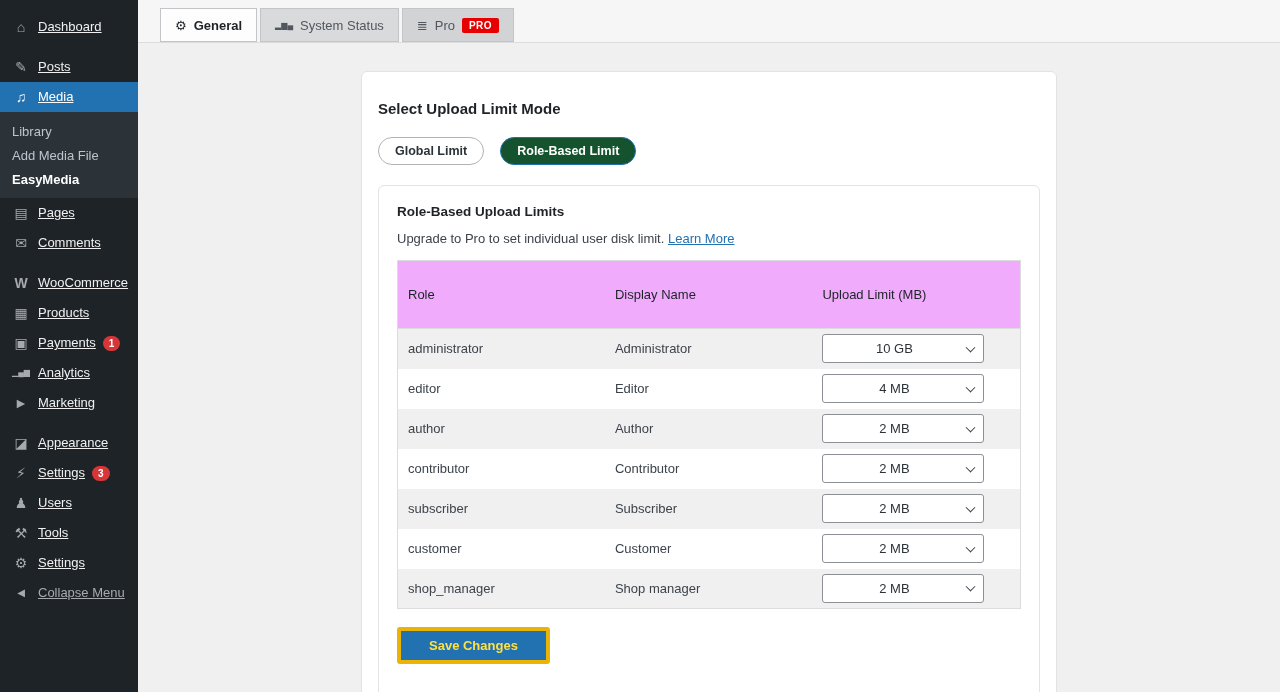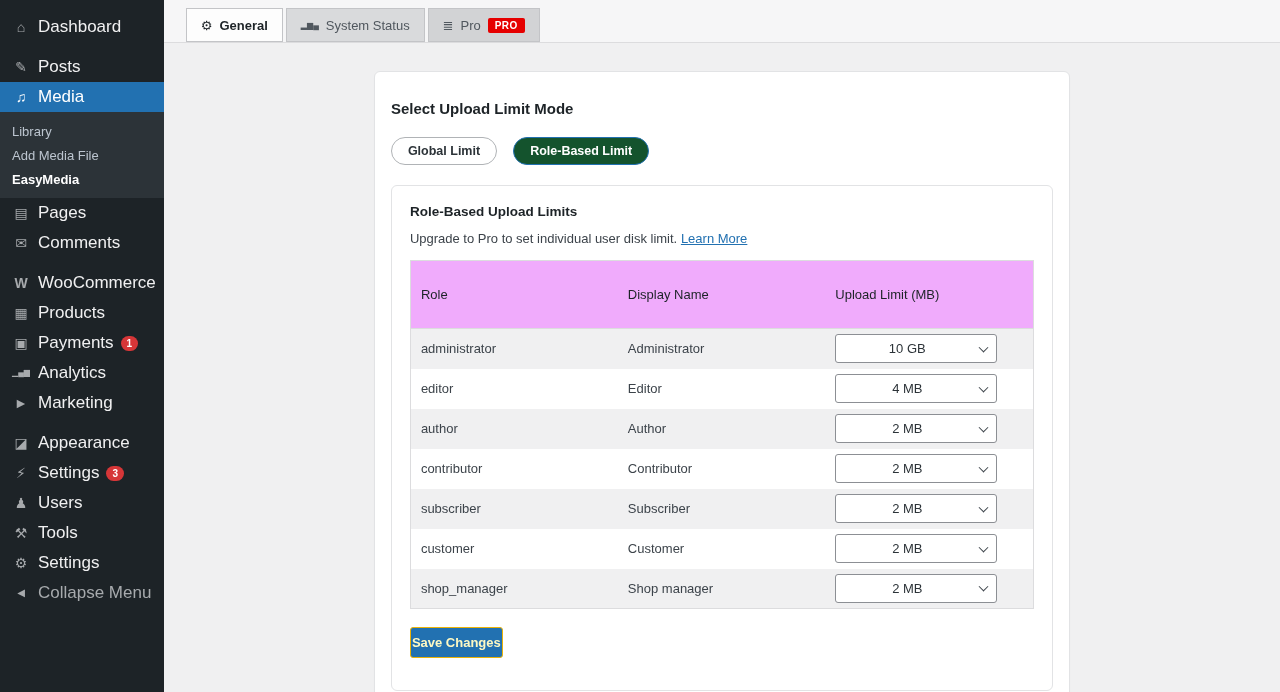--- a/index.html
+++ b/index.html
@@ -4,21 +4,21 @@
 <style>
   * { margin:0; padding:0; box-sizing:border-box; }
   html,body { width:1280px; height:692px; overflow:hidden; }
   body { font-family:"Liberation Sans","DejaVu Sans",sans-serif; background:#f0f0f1; color:#1d2327; font-size:13px; }
   .app { display:flex; width:100%; height:100%; }
 
   
   .sidebar { flex:0 0 138px; background:#1d2327; color:#f0f0f1; padding-top:12px; position:relative; z-index:10; }
   .mi { display:flex; align-items:center; padding:7px 8px 7px 11px; cursor:pointer; position:relative; color:#f0f0f1; text-decoration:none; }
   .mi .ic { width:20px; margin-right:7px; text-align:center; font-size:14px; color:#a7aaad; flex:none; line-height:16px; }
-  .mi .lb { font-size:17px; line-height:16px; white-space:nowrap; }
+  .mi .lb { font-size:13px; line-height:16px; white-space:nowrap;text-decoration:underline; }
   .mi.active { background:#2271b1; }
   .mi.active .ic, .mi.active .lb { color:#fff; }
   .mi.active::after { content:""; position:absolute; right:-8px; top:50%; margin-top:-8px; border:8px solid transparent; border-left-color:#2271b1; }
   .mi.dim .ic, .mi.dim .lb { color:#a7aaad; }
   .sep { height:10px; }
   .submenu { background:#2c3338; padding:8px 0 6px; }
   .submenu a { display:block; padding:4px 12px; color:#bcc5cf; font-size:13px; text-decoration:none; cursor:pointer; line-height:16px; }
   .submenu a.current { color:#fff; font-weight:700; }
   .badge { background:#d63638; color:#fff; border-radius:9px; font-size:10px; font-weight:700; padding:1px 6px; margin-left:7px; line-height:13px; display:inline-block; }
   .bars { font-size:8px !important; letter-spacing:0; }
@@ -49,21 +49,21 @@
   .limits th { text-align:left; font-weight:400; padding:26px 10px; border-bottom:1px solid #dcdcde; color:#1d2327; background:#f0abfc; }
   .limits td { height:40px; padding:0 10px; }
   .limits tbody tr:nth-child(odd) { background:#f0f0f1; }
   .limits th:nth-child(1), .limits td:nth-child(1) { width:33.3%; }
   .limits th:nth-child(2), .limits td:nth-child(2) { width:33.3%; }
 
   .select-wrap { position:relative; display:inline-block; width:162px; vertical-align:middle; }
   .select-wrap select { width:100%; height:29px; border:1px solid #8c8f94; border-radius:3px; background:#fff; padding:0 26px 0 8px; font-family:inherit; font-size:13px; color:#2c3338; appearance:none; -webkit-appearance:none; cursor:pointer;text-align:center; }
   .chev { position:absolute; right:10px; top:50%; width:7px; height:7px; border-right:1.6px solid #3c434a; border-bottom:1.6px solid #3c434a; transform:translateY(-70%) rotate(45deg); pointer-events:none; }
 
-  .save-btn { margin-top:18px; background:#2271b1; border:1px solid #eab308; color:#fef9c3; font-size:13px; font-weight:700; padding:7px 1px; border-radius:3px; cursor:pointer; font-family:inherit; }
+  .save-btn { margin-top:18px; background:#2271b1; border:4px solid #eab308; color:#fde047; font-size:13px; font-weight:700; padding:7px 28px; border-radius:3px; cursor:pointer; font-family:inherit; }
 </style>
 </head>
 <body>
 
 <div class="app">
 
   <aside class="sidebar">
     <a class="mi">
       <span class="ic">⌂</span>
       <span class="lb">Dashboard</span>

